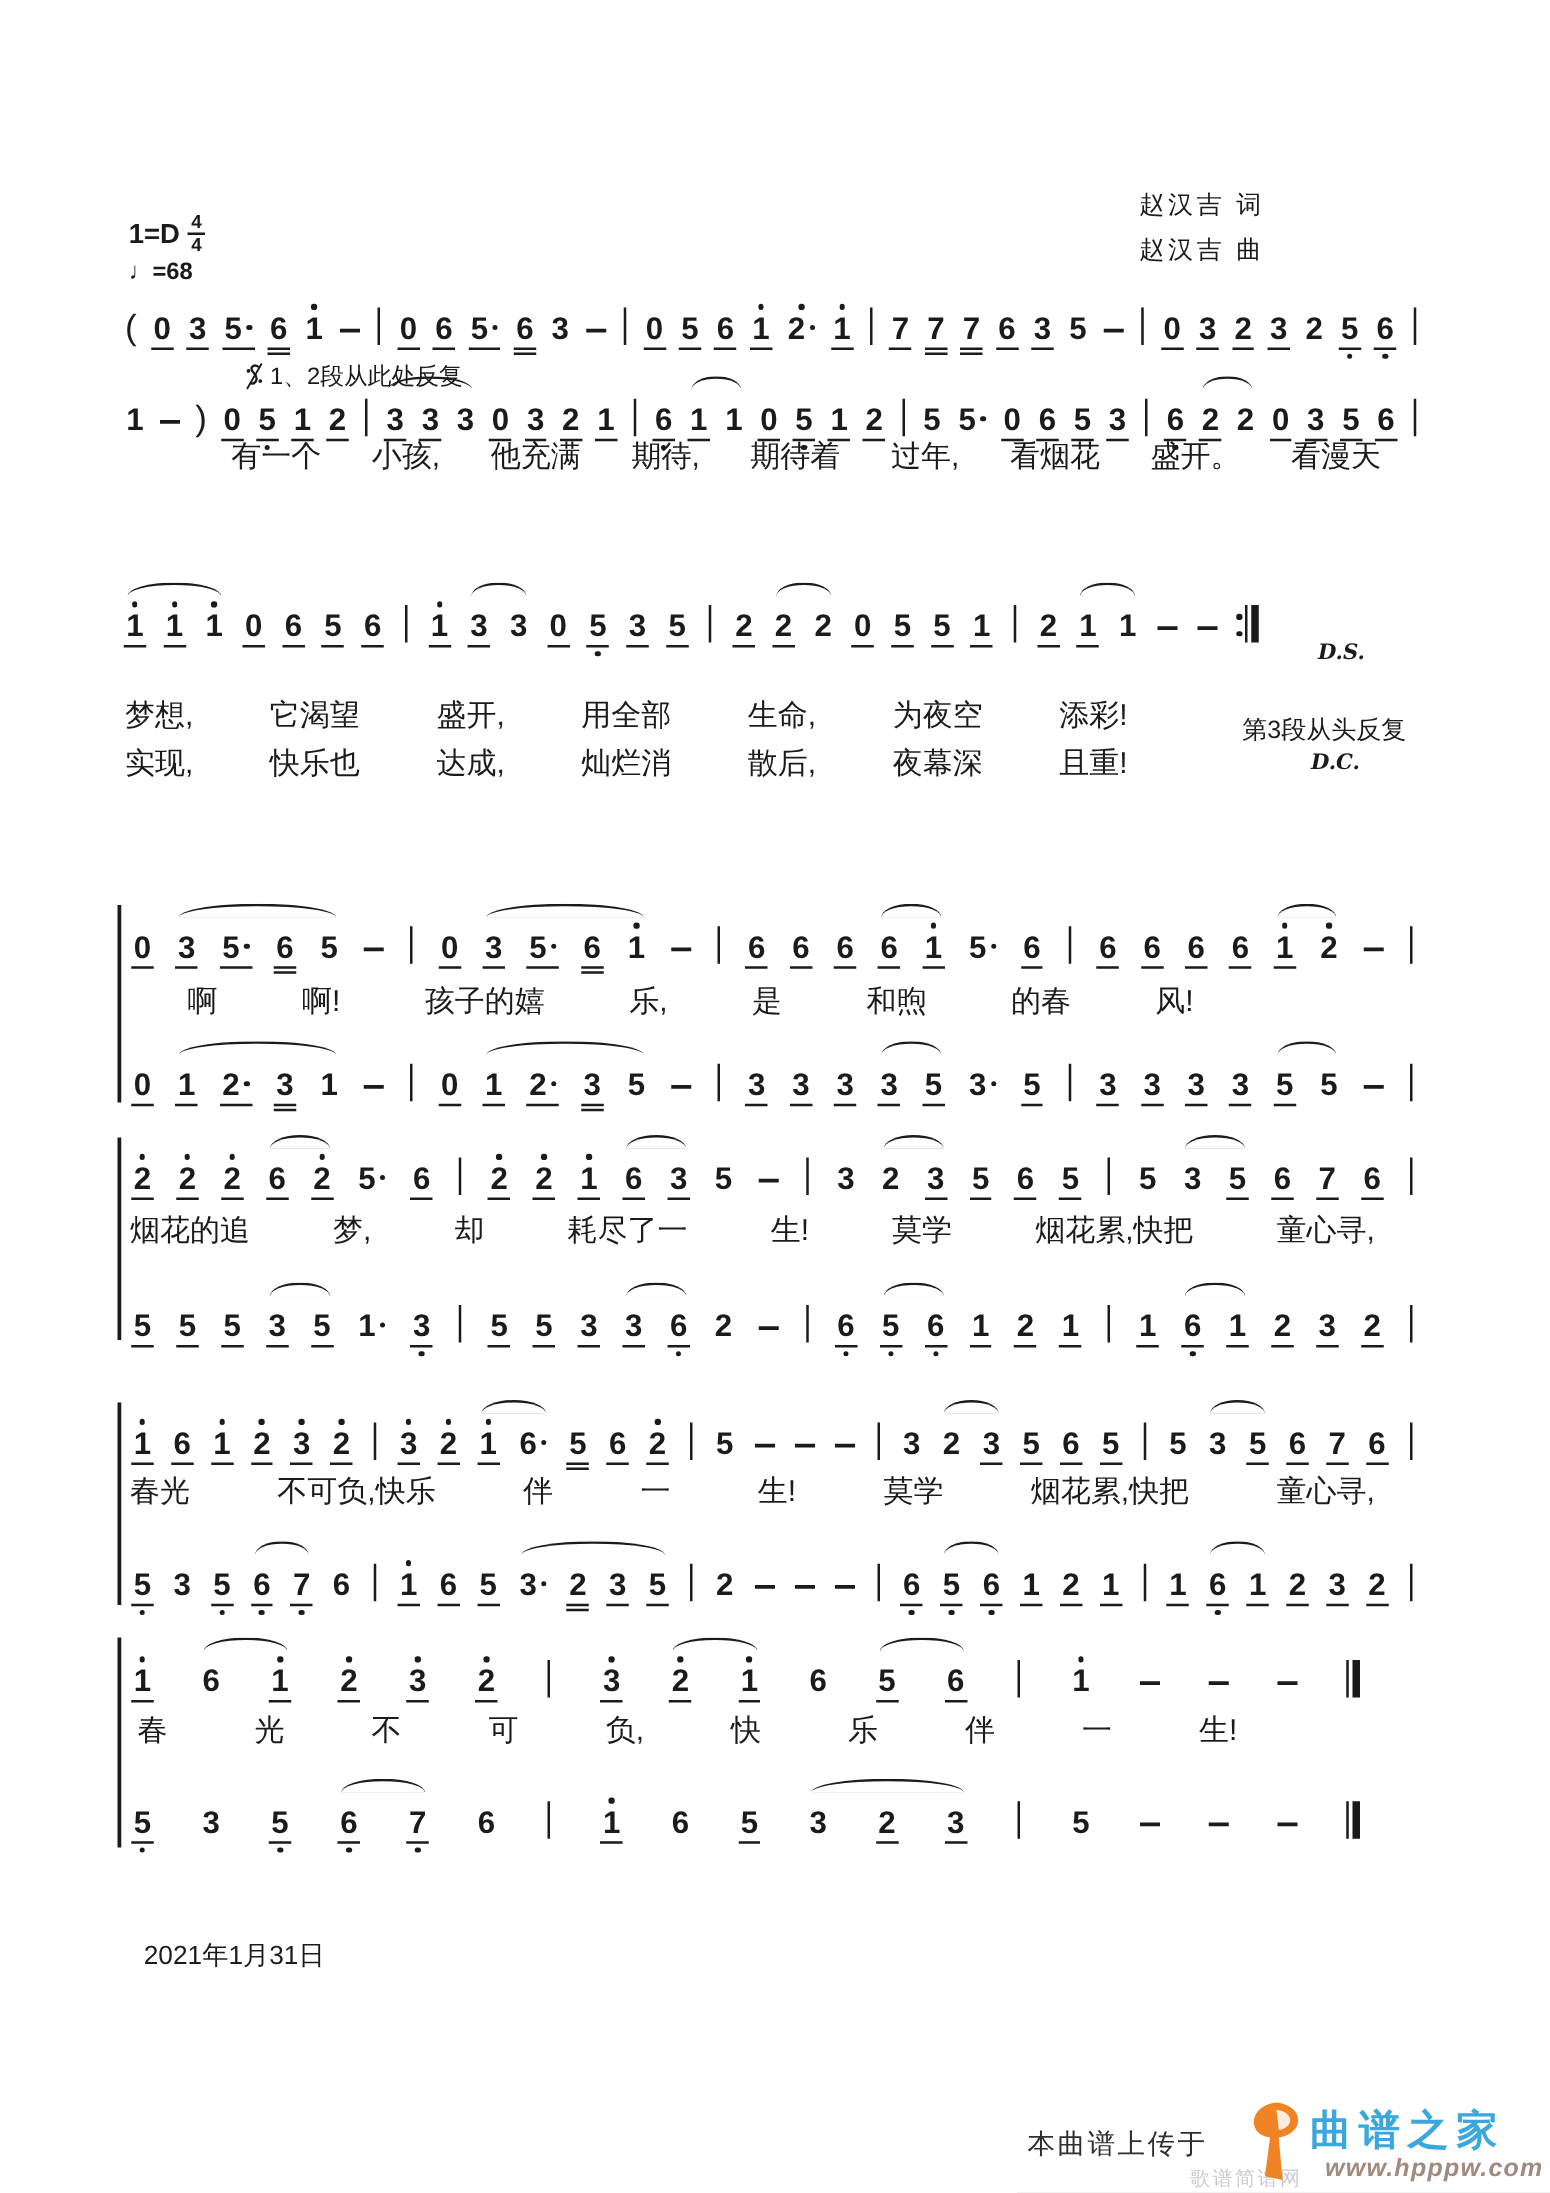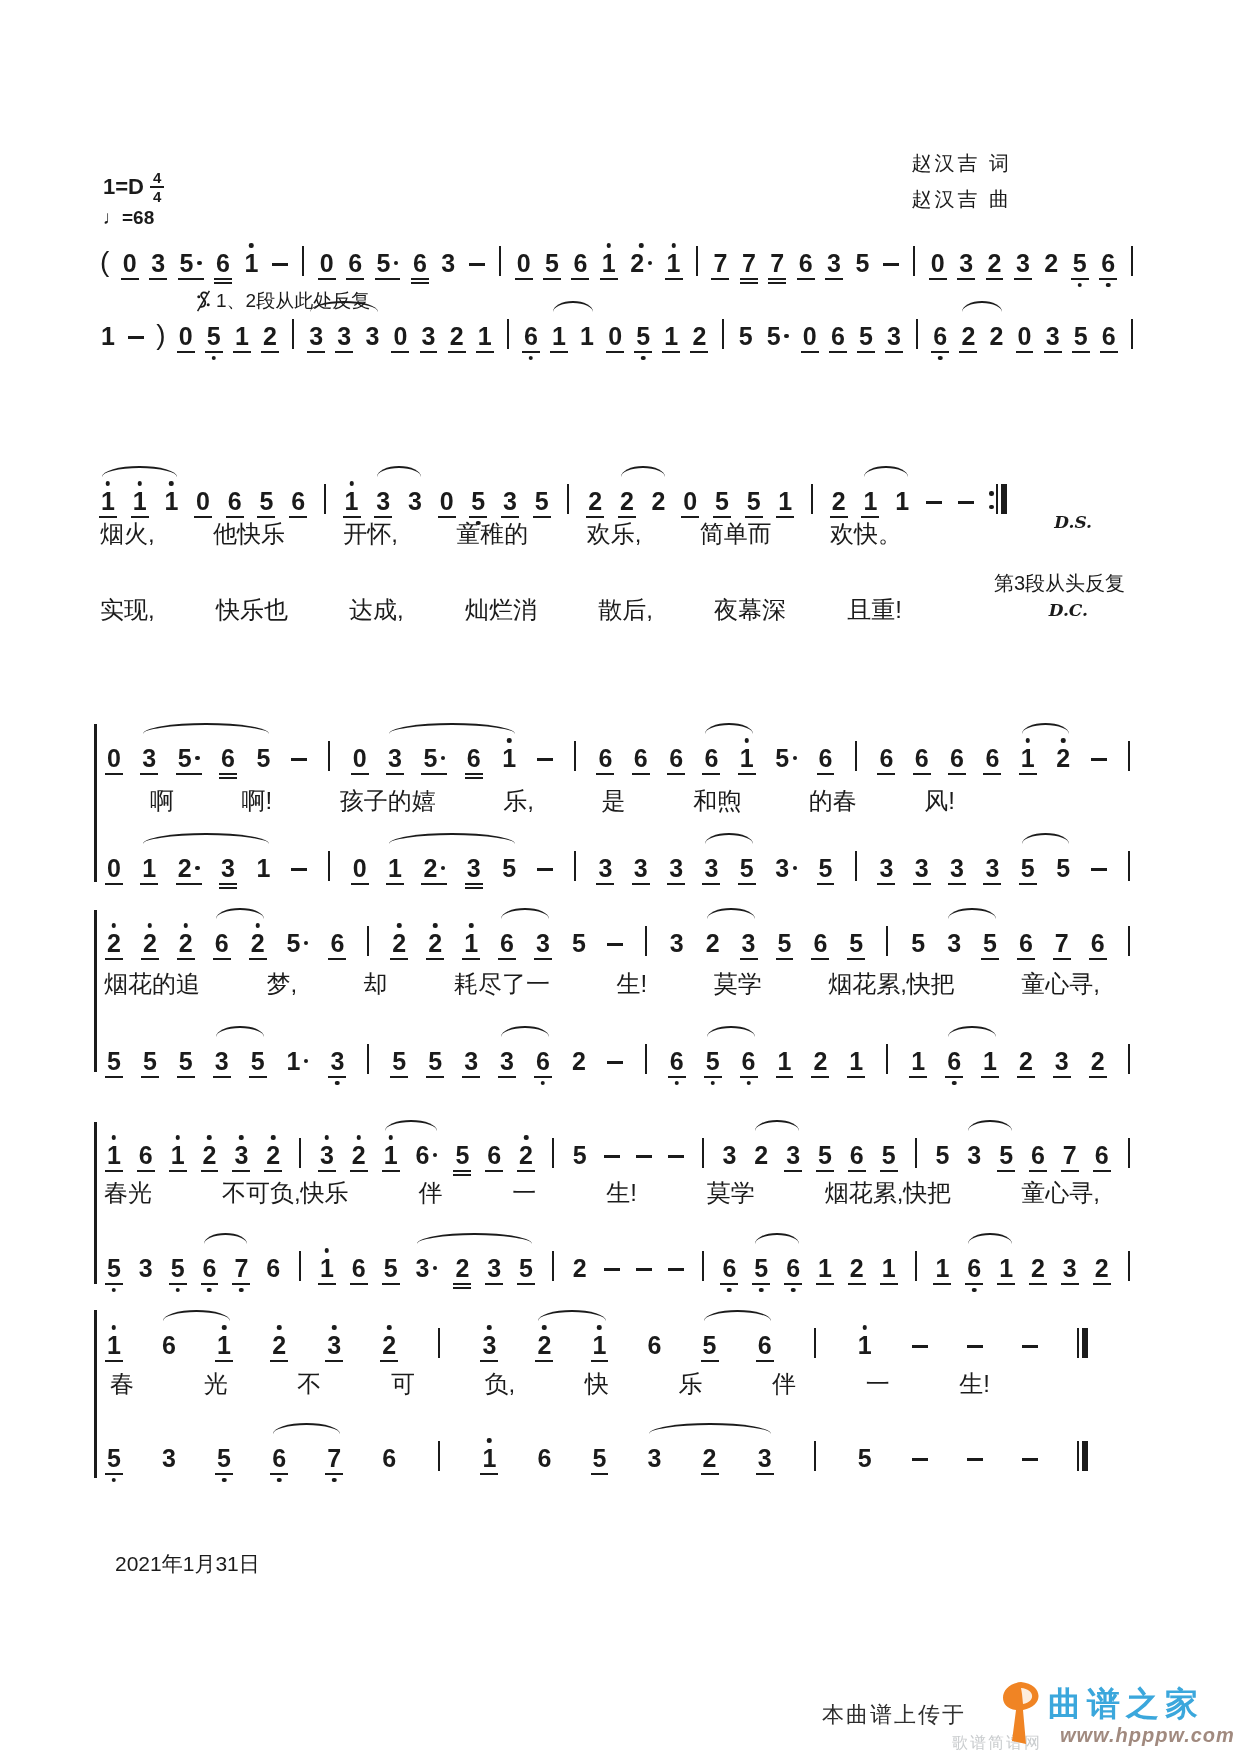--- a/index.html
+++ b/index.html
@@ -169,20 +169,31 @@
       <span class="note"><b>0</b><i class="ul" style="bottom: -4px;"></i></span>
       <span class="note"><b>3</b><i class="ul" style="bottom: -4px;"></i></span>
       <span class="note"><b>5</b><i class="ul" style="bottom: -4px;"></i></span>
       <span class="note"><b>6</b><i class="ul" style="bottom: -4px;"></i></span>
       <span class="bar"></span>
       <i class="slur" style="left: 210px; width: 68px;"></i>
       <i class="slur" style="left: 453px; width: 40px;"></i>
       <i class="slur" style="left: 862px; width: 40px;"></i>
     </div>
 
+  <div class="abs lyr" style="left:185px;right:135px;top:349px">
+      <span>有一个</span>
+      <span>小孩,</span>
+      <span>他充满</span>
+      <span>期待,</span>
+      <span>期待着</span>
+      <span>过年,</span>
+      <span>看烟花</span>
+      <span>盛开。</span>
+      <span>看漫天</span>
+    </div>
 
   <div class="abs mline" style="left:100px;right:233px;top:480px">
       <span class="note"><b>1</b><i class="hd" style="top: -8px;"></i><i class="ul" style="bottom: -4px;"></i></span>
       <span class="note"><b>1</b><i class="hd" style="top: -8px;"></i><i class="ul" style="bottom: -4px;"></i></span>
       <span class="note"><b>1</b><i class="hd" style="top: -8px;"></i></span>
       <span class="note"><b>0</b><i class="ul" style="bottom: -4px;"></i></span>
       <span class="note"><b>6</b><i class="ul" style="bottom: -4px;"></i></span>
       <span class="note"><b>5</b><i class="ul" style="bottom: -4px;"></i></span>
       <span class="note"><b>6</b><i class="ul" style="bottom: -4px;"></i></span>
       <span class="bar"></span>
@@ -212,28 +223,28 @@
         <i class="b1"></i>
         <i class="b2"></i>
       </span>
       <i class="slur" style="left: 2px; width: 75px;"></i>
       <i class="slur" style="left: 277px; width: 44px;"></i>
       <i class="slur" style="left: 521px; width: 44px;"></i>
       <i class="slur" style="left: 764px; width: 44px;"></i>
     </div>
   <div class="abs dsdc" style="right:148px;top:512px">D.S.</div>
 
-  <div class="abs lyr" style="left:100px;right:338px;top:518px">
-      <span>烟火,</span>
-      <span>他快乐</span>
-      <span>开怀,</span>
-      <span>童稚的</span>
-      <span>欢乐,</span>
-      <span>简单而</span>
-      <span>欢快。</span>
+  <div class="abs lyr" style="left:100px;right:338px;top:556px">
+      <span>梦想,</span>
+      <span>它渴望</span>
+      <span>盛开,</span>
+      <span>用全部</span>
+      <span>生命,</span>
+      <span>为夜空</span>
+      <span>添彩!</span>
     </div>
   <div class="abs lyr" style="left:100px;right:338px;top:594px">
       <span>实现,</span>
       <span>快乐也</span>
       <span>达成,</span>
       <span>灿烂消</span>
       <span>散后,</span>
       <span>夜幕深</span>
       <span>且重!</span>
     </div>

